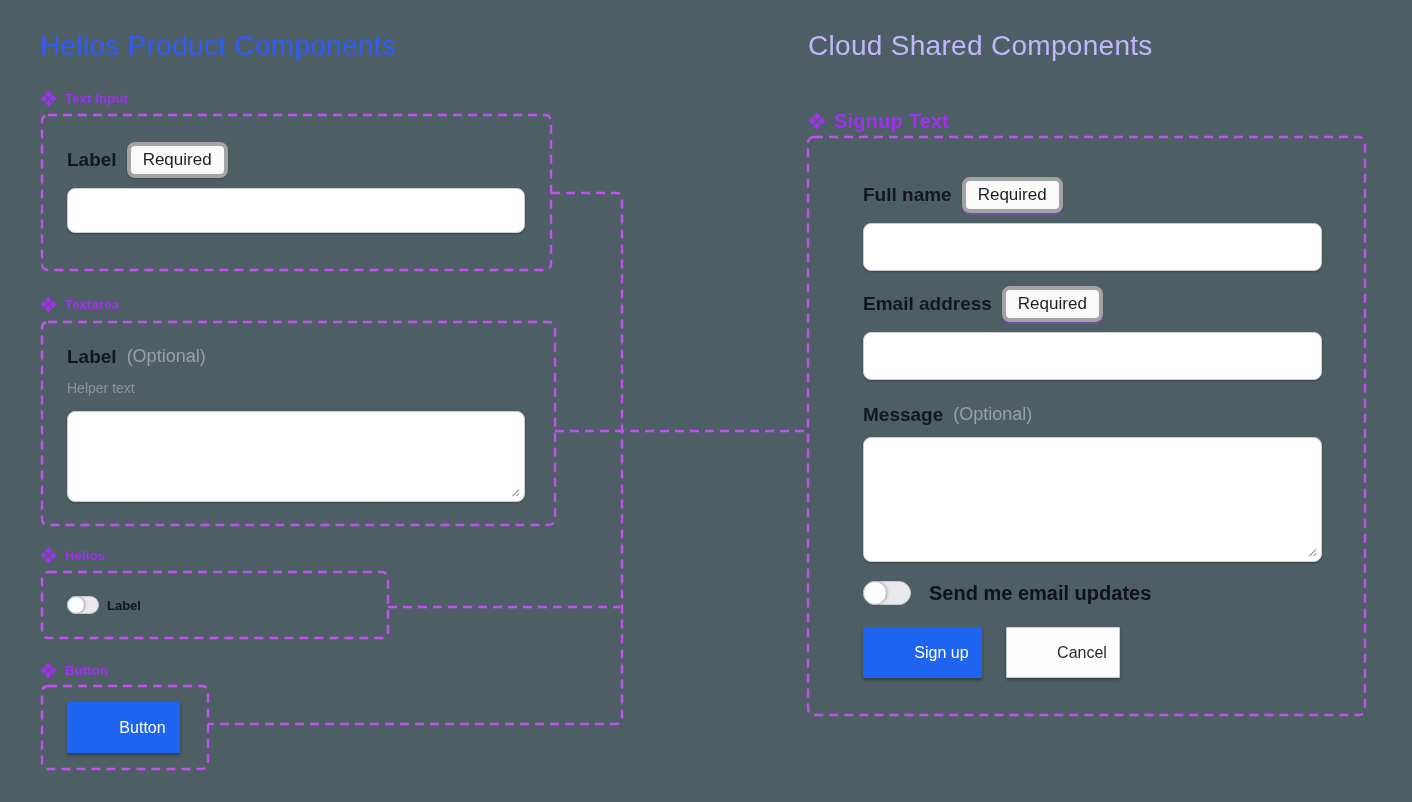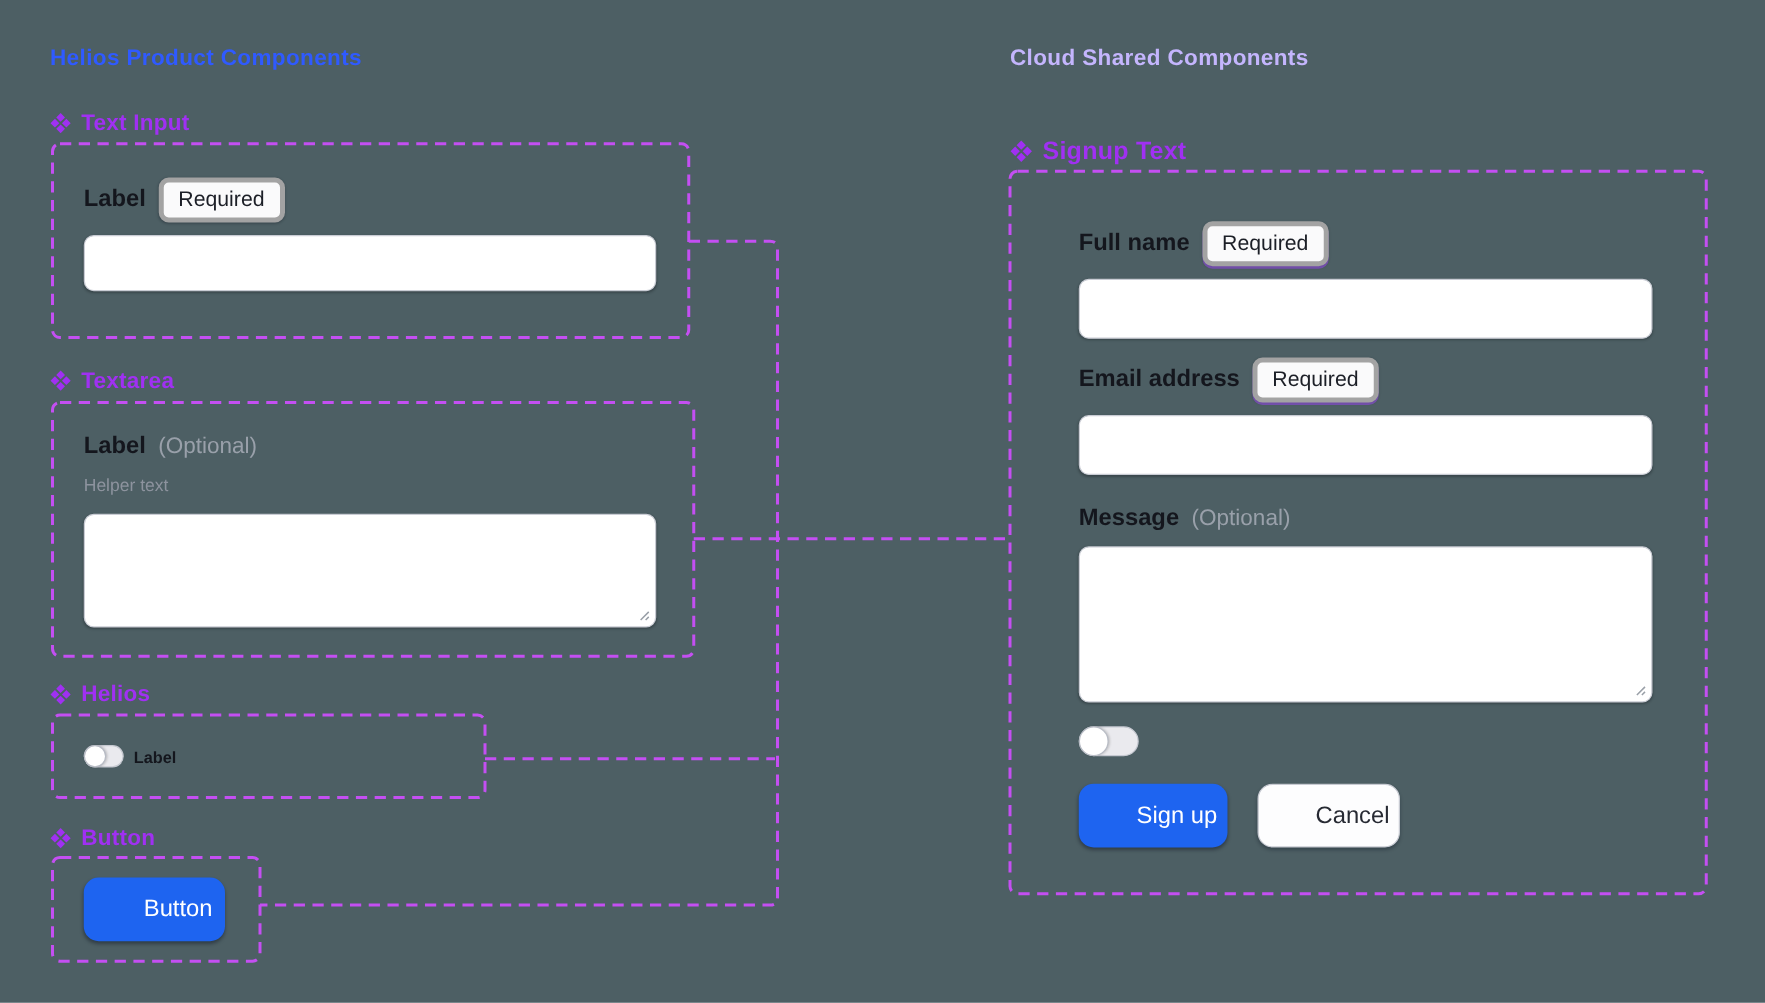--- a/index.html
+++ b/index.html
@@ -8,26 +8,26 @@
     background:#4d5f64;
     font-family:"Liberation Sans", sans-serif;
     color:#14161d;
   }
   .abs { position:absolute; box-sizing:border-box; }
 
   
   .overlay { position:absolute; left:0; top:0; pointer-events:none; }
   .dashed  { fill:none; stroke:#c44ff2; stroke-width:2.4; stroke-dasharray:9 6; }
 
-  .panel-title { font-size:18px; font-weight:700; letter-spacing:.3px; line-height:26px; }
+  .panel-title { font-size:28px; font-weight:400; letter-spacing:.3px; line-height:26px; }
   .title-blue  { color:#2f5aff; }
   .title-dark  { color:#c4b5fd; }
 
   .sec-head { display:flex; align-items:center; gap:8px; color:#a030f2;
-              font-size:18px; font-weight:700; letter-spacing:.2px; height:22px; }
+              font-size:13px; font-weight:700; letter-spacing:.2px; height:22px; }
   .sec-head svg { flex:0 0 auto; }
 
   .label-row { display:flex; align-items:center; gap:10px; height:29px; }
   .field-label { font-size:19px; font-weight:700; color:#14161d; white-space:nowrap; }
   .muted  { font-size:18px; font-weight:400; color:#99a0aa; white-space:nowrap; }
   .helper { font-size:14px; font-weight:400; color:#8d939e; }
 
   .badge { display:inline-flex; align-items:center; height:28px; padding:0 12px;
            background:#fafafb; border:4px solid #a3a3a3; border-radius:8px;
            font-size:17px; color:#1c1f27; box-shadow:0 1px 2px rgba(15,18,28,.28); }
@@ -45,22 +45,22 @@
 
   .toggle { position:relative; background:#eaeaee; border:1px solid #c6c9d1;
             border-radius:999px; box-sizing:border-box; cursor:pointer; }
   .toggle .knob { position:absolute; left:-1px; top:-1px; height:calc(100% + 2px); aspect-ratio:1/1;
             background:#ffffff; border:1px solid #b8bcc5; border-radius:50%;
             box-sizing:border-box; box-shadow:1px 0 2px rgba(0,0,0,.18); }
   .toggle.sm { width:32px; height:18px; }
   .toggle.lg { width:48px; height:24px; }
   .toggle-row { display:flex; align-items:center; }
 
-  .btn { display:flex; align-items:center; justify-content:center; border-radius:12px;
-         font-family:"Liberation Sans",sans-serif; font-size:19px; cursor:pointer;padding-left:44px; }
+  .btn { display:flex; align-items:center; justify-content:center; border-radius:1px;
+         font-family:"Liberation Sans",sans-serif; font-size:16px; cursor:pointer;padding-left:44px; }
   .btn-primary   { background:#1e64f0; color:#ffffff; border:none;
                    box-shadow:0 2px 3px rgba(8,12,28,.40); }
   .btn-secondary { background:#fdfdfe; color:#272a33; border:1px solid #c7cad2;
                    box-shadow:0 2px 3px rgba(8,12,28,.30); }
 
   .small-bold { font-size:13px; font-weight:700; color:#14161d; }
   .big-bold   { font-size:20px; font-weight:700; color:#101218; }
 </style>
 </head>
 <body>
@@ -160,18 +160,19 @@
     <textarea class="ta-box" style=""></textarea>
     <svg class="resize-glyph" width="11" height="11" viewBox="0 0 11 11">
       <path d="M10 3.5 L3.5 10 M10 7.5 L7.5 10" stroke="#9aa0a8" stroke-width="1.2" fill="none"></path>
     </svg>
   </div>
 
   <div class="abs toggle-row" style="left:863px; top:581px; gap:18px;">
     <div class="toggle lg">
       <div class="knob"></div>
     </div>
+    <span class="big-bold">Send me email updates</span>
   </div>
 
   <button class="abs btn btn-primary" style="left:863px; top:627px; width:119px; height:51px;">Sign up</button>
   <button class="abs btn btn-secondary" style="left:1006px; top:627px; width:114px; height:51px;">Cancel</button>
 
 </div>
 
 </body></html>

